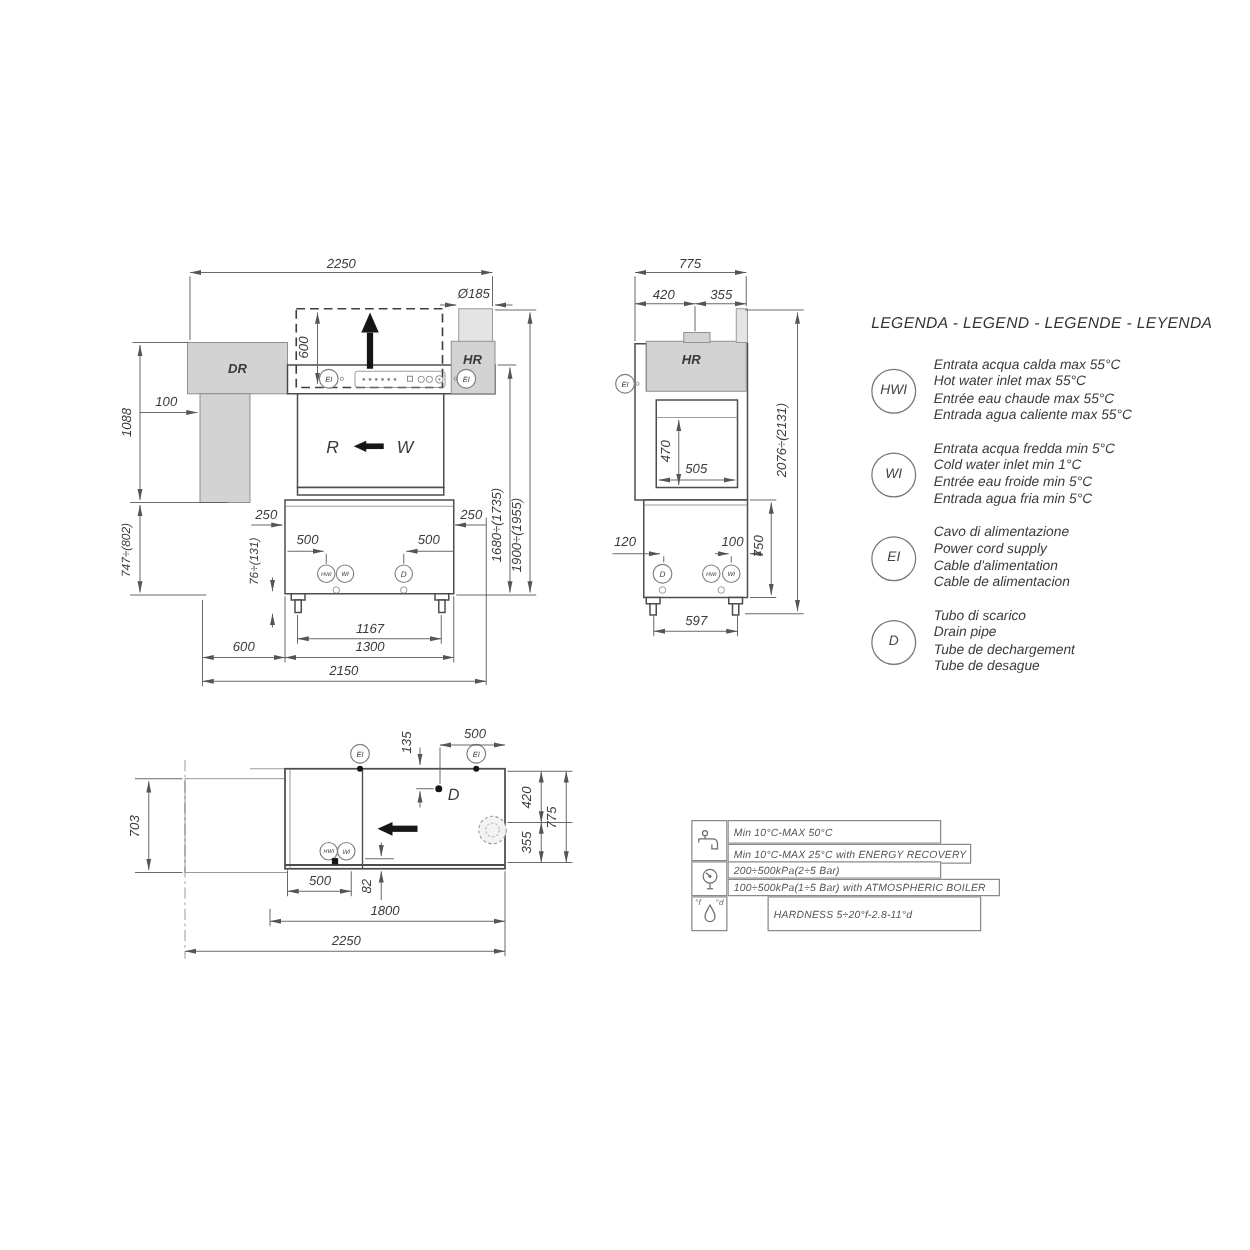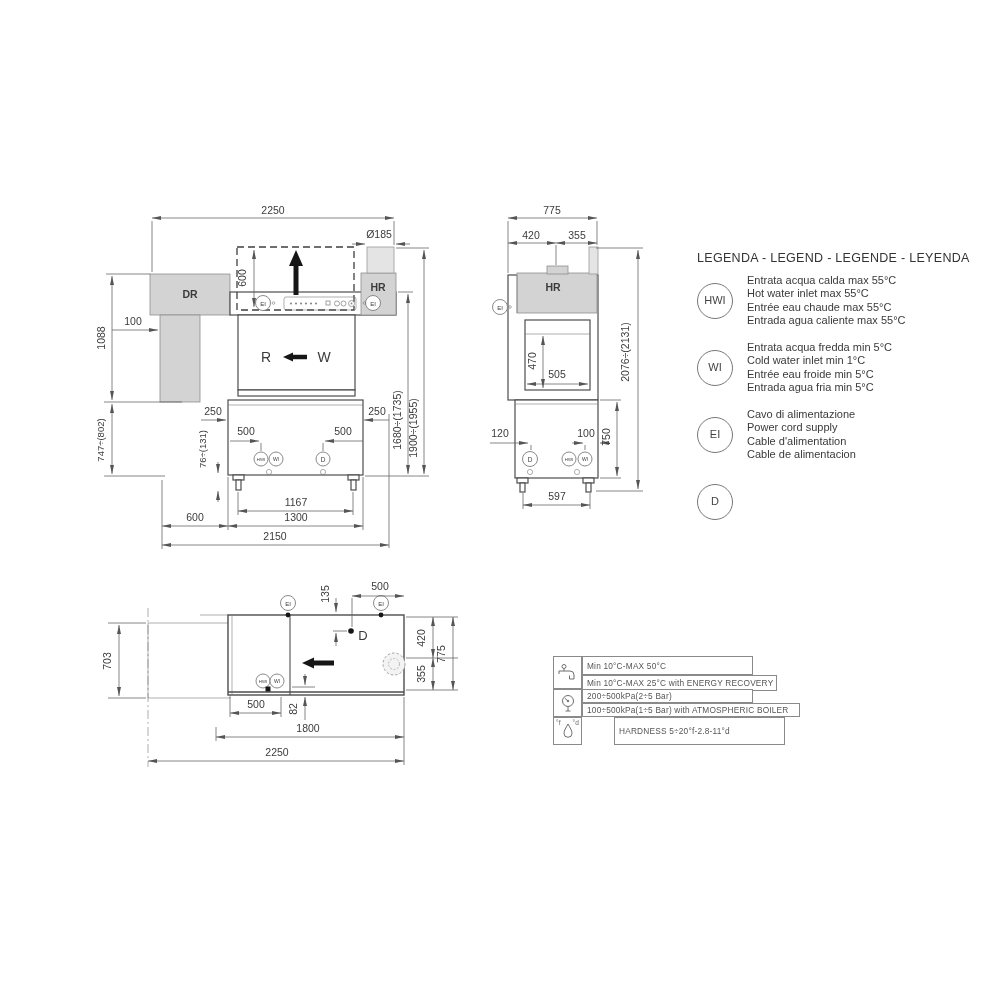--- a/index.html
+++ b/index.html
@@ -1,34 +1,34 @@
 <!DOCTYPE html>
 <html><head>
 <meta charset="utf-8">
 <style>
   html,body{margin:0;padding:0;background:#fff;}
   #stage{position:relative;width:1000px;height:1000px;background:#ffffff;overflow:hidden;
-         font-family:"Liberation Sans",sans-serif;}
+         font-family:"Liberation Sans",sans-serif;font-style:italic;}
   svg{position:absolute;overflow:visible;}
   svg text{font-family:"Liberation Sans",sans-serif;fill:#3b3b3b;text-anchor:middle;}
   .t10{font-size:10.5px}.t9{font-size:9.5px}
   .t6{font-size:6px}.t5{font-size:5px}.t4{font-size:4.3px}.t65{font-size:6.5px}
   .t13{font-size:13px}.t14{font-size:14px}.bld{font-weight:bold;font-size:10.5px}
   .ol{stroke:#4d4d4d;stroke-width:1.2;fill:#ffffff}
   .oln{stroke:#4d4d4d;stroke-width:1.2;fill:none}
   .olg{stroke:#8f8f8f;stroke-width:.8;fill:#d3d3d3}
   .oll{stroke:#9a9a9a;stroke-width:.8;fill:#e4e4e4}
   .dm{stroke:#5f5f5f;stroke-width:.75;fill:none}
   .tn{stroke:#7a7a7a;stroke-width:.6;fill:none}
   .dsh{stroke:#3f3f3f;stroke-width:1.3;fill:none;stroke-dasharray:7 4}
   .blk{fill:#161616;stroke:none}
   .cir{stroke:#7d7d7d;stroke-width:.9;fill:#ffffff}
   .legend{position:absolute;left:697px;top:252px;width:292px;color:#3a3a3a;
           font-size:11px;line-height:13.5px;}
-  .legend-title{font-size:12.5px;letter-spacing:.3px;color:#333;margin-bottom:8px;}
+  .legend-title{font-size:12.5px;letter-spacing:.3px;color:#333;margin-bottom:20px;}
   .legend-item{display:flex;align-items:center;gap:14px;margin-bottom:13px;min-height:54px;}
   .sym{flex:0 0 36px;width:36px;height:36px;border:1.2px solid #777;border-radius:50%;
        display:flex;align-items:center;justify-content:center;font-size:11px;color:#444;box-sizing:border-box;}
   .spec{position:absolute;left:553px;top:656px;width:290px;height:92px;font-size:8.3px;color:#555;padding-left:30px;}
   .spec .cell{position:absolute;box-sizing:border-box;border:1px solid #8a8a8a;
               display:flex;align-items:center;padding-left:4px;white-space:nowrap;
               letter-spacing:.2px;background:#fff;}
   .spec .icell{justify-content:center;padding-left:0;}
   .degf{position:absolute;left:2px;top:1px;font-size:6.5px;color:#666}
   .degd{position:absolute;right:2px;top:1px;font-size:6.5px;color:#666}
@@ -355,20 +355,26 @@
         <div>Power cord supply</div>
         <div>Cable d'alimentation</div>
         <div>Cable de alimentacion</div>
       </div>
     </div>
 
     <div class="legend-item">
       <div class="sym">
           <span>D</span>
         </div>
+      <div class="lines">
+        <div>Tubo di scarico</div>
+        <div>Drain pipe</div>
+        <div>Tube de dechargement</div>
+        <div>Tube de desague</div>
+      </div>
     </div>
   </div>
 
   <div class="spec">
     <div class="cell icell" style="left:0;top:0;width:29px;height:33px;">
       <svg viewBox="0 0 22 20" width="22" height="20" style="position:static" fill="none" stroke="#6e6e6e" stroke-width="1">
         <circle cx="7" cy="3.5" r="2"></circle>
         <line x1="7" y1="5.5" x2="7" y2="8"></line>
         <path d="M2 8 h11 q4 0 4 4 v4 h-4.5 v-3.5"></path>
         <line x1="2" y1="8" x2="2" y2="11"></line>

